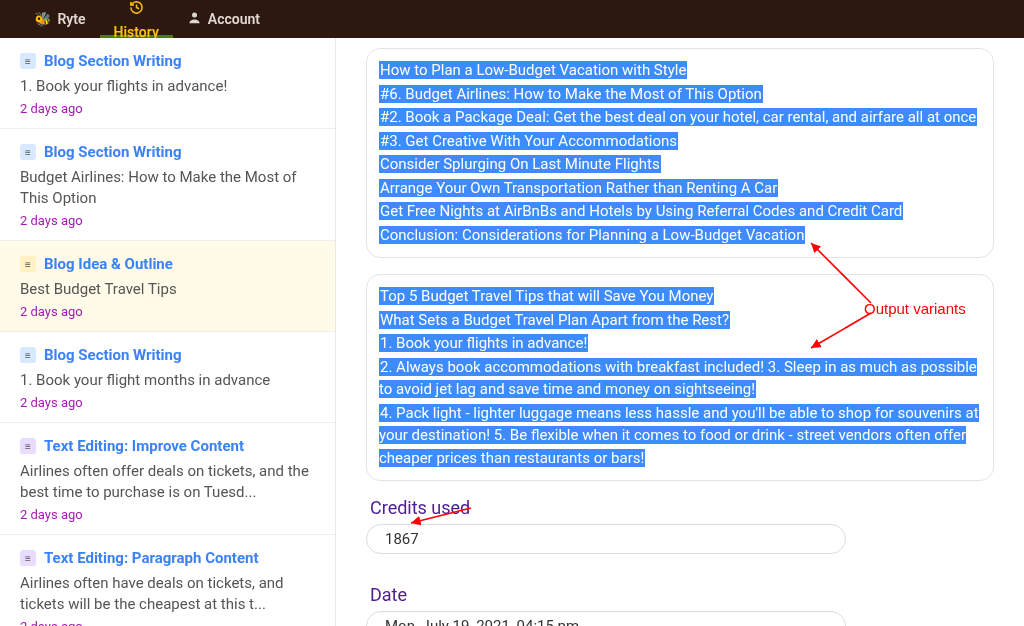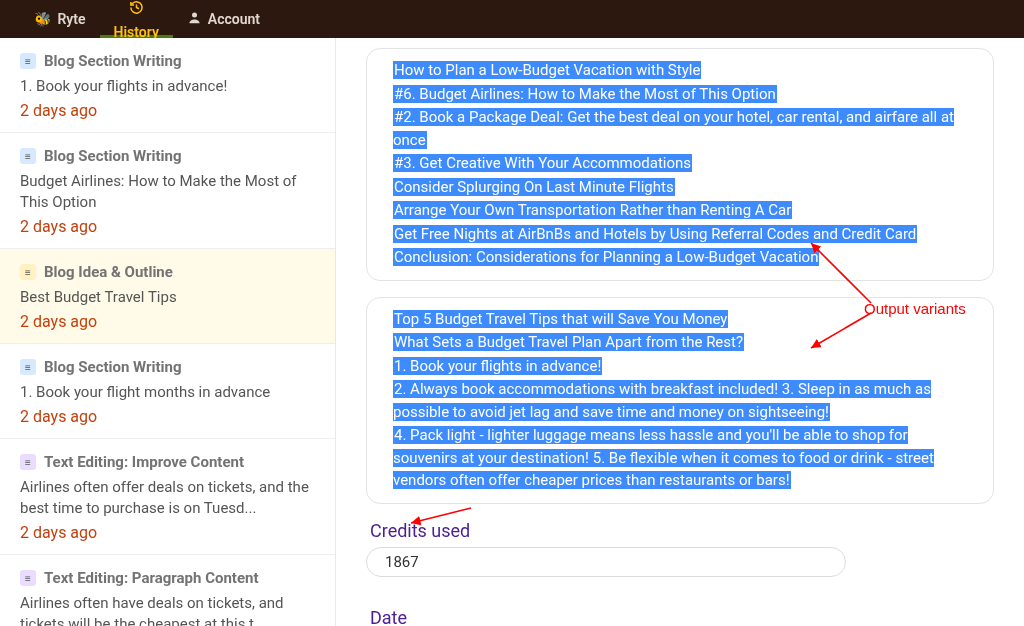--- a/index.html
+++ b/index.html
@@ -71,35 +71,35 @@
     display: inline-flex;
     align-items: center;
     justify-content: center;
     font-size: 10px;
     flex-shrink: 0;
     color: #555;
   }
   .hist-icon.blue { background: #d6e9ff; }
   .hist-icon.yellow { background: #fff1c2; }
   .hist-icon.purple { background: #eadcff; }
-  .hist-title { font-weight: 700; color: #737373; font-size: 15px; }
+  .hist-title { font-weight: 700; color: #3b82f6; font-size: 15px; }
   .hist-preview { color: #555; font-size: 15px; line-height: 1.4; margin-bottom: 4px; }
-  .hist-time { color: #c2410c; font-size: 16px; }
+  .hist-time { color: #a21caf; font-size: 13px; }
 
   .main {
     flex: 1;
     padding: 10px 30px 20px 30px;
     overflow-y: auto;
     position: relative;
   }
 
   .output-card {
     border: 1px solid #e3e3e3;
     border-radius: 14px;
-    padding: 10px 26px;
+    padding: 10px 12px;
     margin-bottom: 16px;
     line-height: 1.5;
     font-size: 15px;
   }
   .output-card .hl {
     background: #3d8bfd;
     color: #fff;
     display: inline;
     padding: 0 1px;
   }

